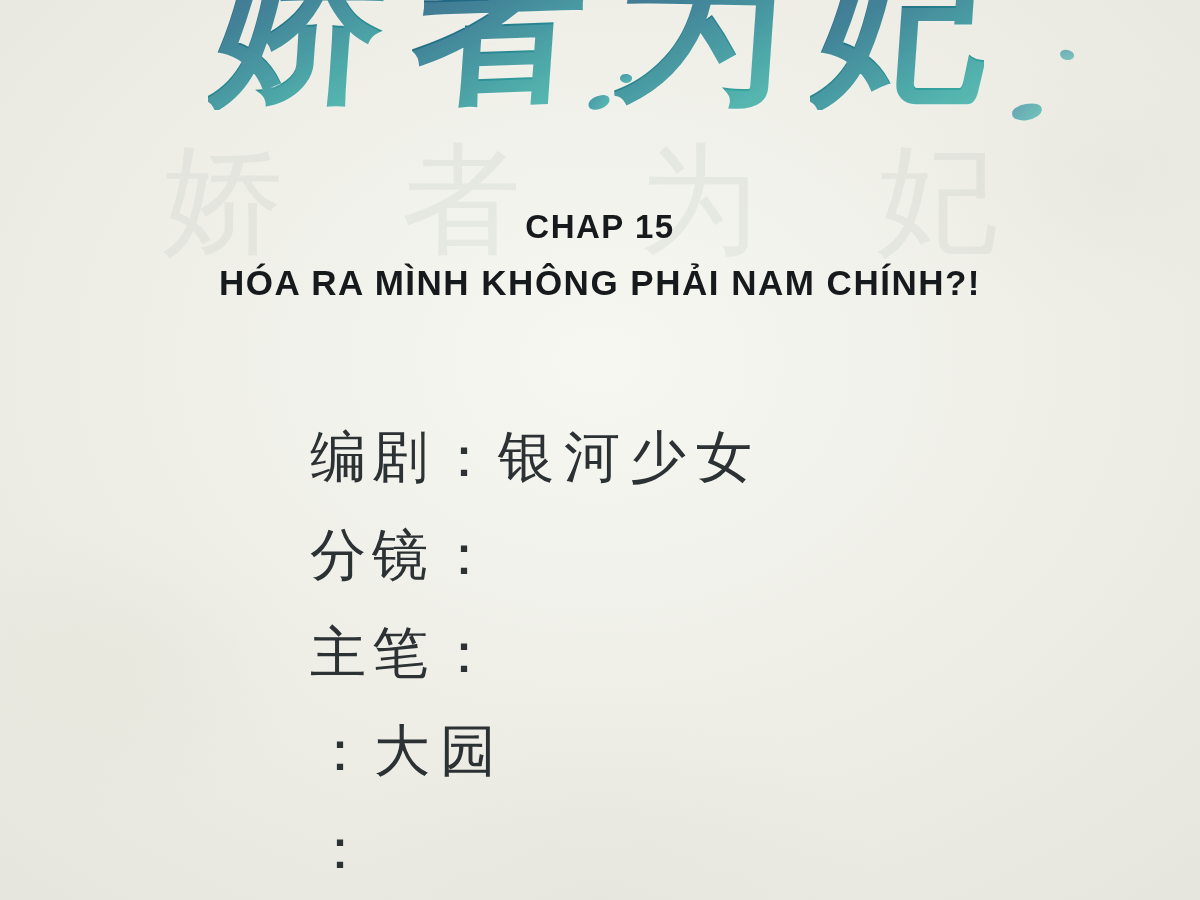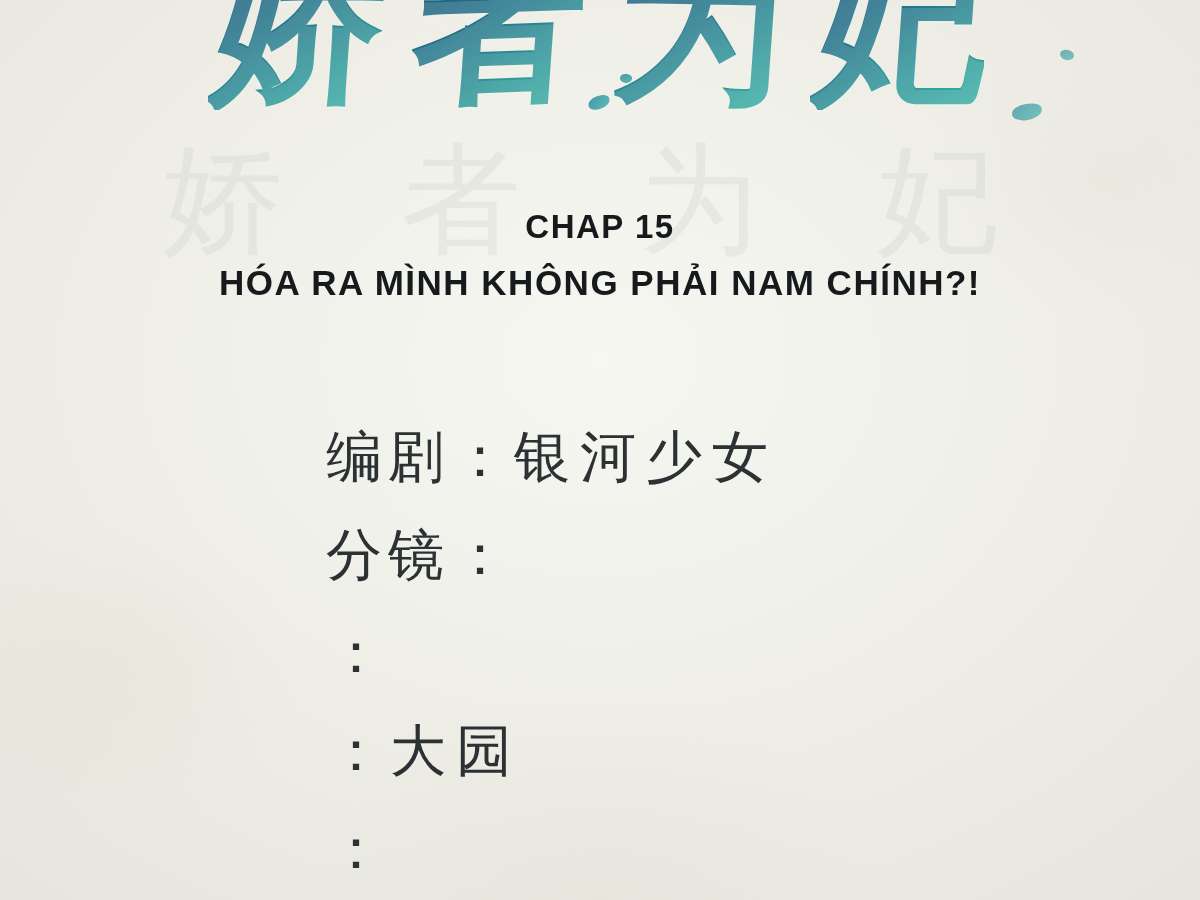--- a/index.html
+++ b/index.html
@@ -123,21 +123,20 @@
     width: 800px;
   }
   .credit-row {
     display: flex;
     align-items: baseline;
     height: 98px;
     font-family: Liberation Mono, monospace;
     font-size: 56px;
     color: #2c3134;
     white-space: nowrap;
-    margin-left: 16px;
   }
   .credit-label {
     letter-spacing: 6px;
   }
   .credit-colon {
     padding: 0 6px 0 2px;
   }
   .credit-value {
     letter-spacing: 10px;
   }
@@ -175,20 +174,21 @@
       <span class="credit-colon">：</span>
       <span class="credit-value">银河少女</span>
     </div>
 
     <div class="credit-row">
       <span class="credit-label">分镜</span>
       <span class="credit-colon">：</span>
     </div>
 
     <div class="credit-row">
+      <span class="credit-label">主笔</span>
       <span class="credit-colon">：</span>
     </div>
 
     <div class="credit-row">
       <span class="credit-colon">：</span>
       <span class="credit-value">大园</span>
     </div>
 
     <div class="credit-row">
       <span class="credit-colon">：</span>

